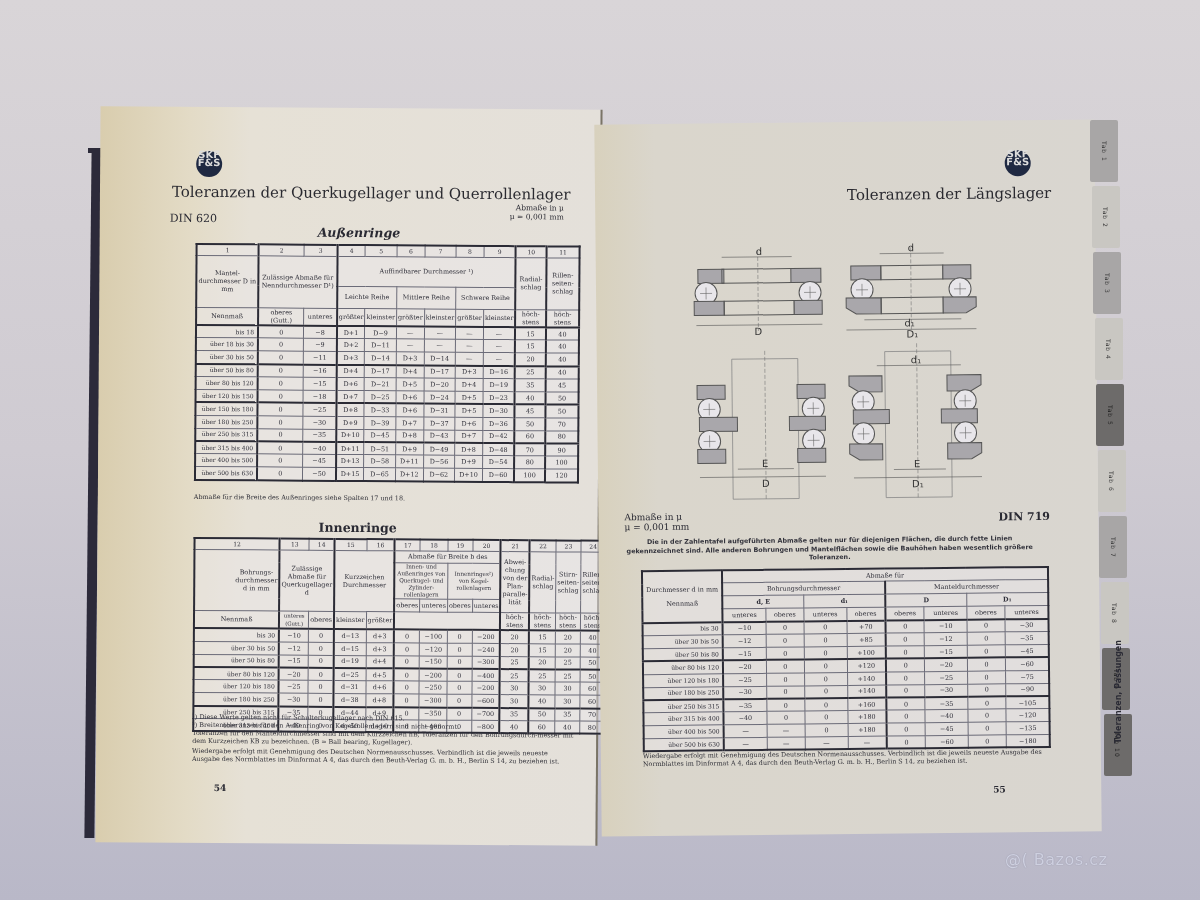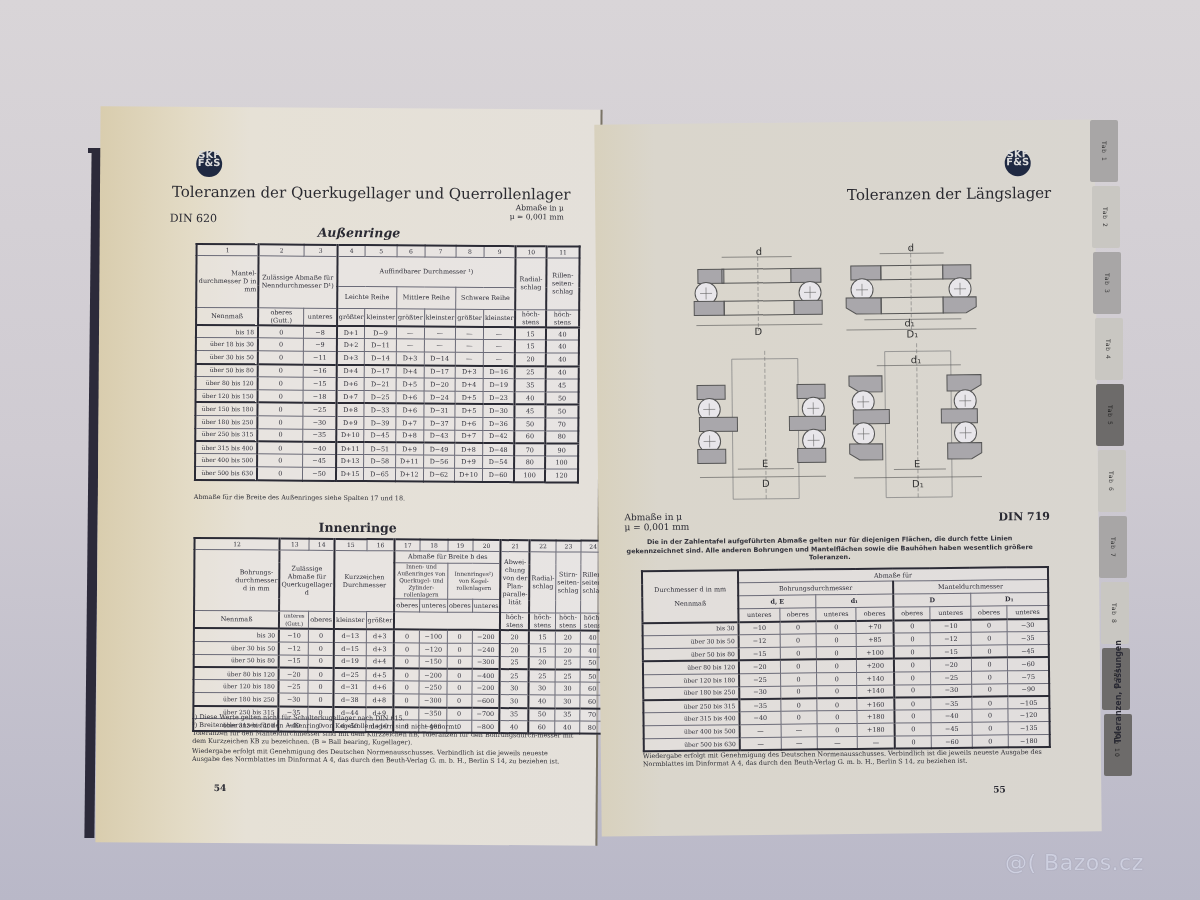--- a/index.html
+++ b/index.html
@@ -70,21 +70,21 @@
   table.tol .vsep { border-right: 2px solid #2b2b35; }
 
   .footnote { position: absolute; font-size: 6.4px; line-height: 8px; color: #303038; }
   .page-num { position: absolute; font-size: 9px; font-weight: bold; }
 
   .diagram { position: absolute; }
   .intro { position: absolute; font-family: "DejaVu Sans", sans-serif; font-size: 6.4px; line-height: 8.5px; font-weight: bold; text-align: center; color: #33333c; }
 
   .watermark {
     position: absolute; left: 1005px; top: 850px; font-family: "DejaVu Sans", sans-serif;
-    font-size: 22px; color: rgba(230,232,245,0.75); letter-spacing: 0.5px;
+    font-size: 16px; color: rgba(230,232,245,0.75); letter-spacing: 0.5px;
     text-shadow: 0 0 1px rgba(90,90,120,0.6);
   }
 </style>
 </head>
 <body>
 
 <div class="cover-edge"></div>
 <div class="cover-top"></div>
 <div class="cover-bottom"></div>
 
@@ -110,21 +110,21 @@
       <td class="num">4</td>
       <td class="num">5</td>
       <td class="num">6</td>
       <td class="num">7</td>
       <td class="num">8</td>
       <td class="num vsep">9</td>
       <td class="num vsep">10</td>
       <td class="num">11</td>
     </tr>
     <tr>
-      <td class="hdr vsep" rowspan="2" style="width:62px;text-align:right;">Mantel-durchmesser D in mm</td>
+      <td class="hdr vsep" rowspan="2" style="width:62px;">Mantel-durchmesser D in mm</td>
       <td class="hdr vsep" colspan="2" rowspan="2">Zulässige Abmaße für Nenndurchmesser D¹)</td>
       <td class="hdr vsep" colspan="6" style="height:30px;">Auffindbarer Durchmesser ¹)</td>
       <td class="hdr vsep" rowspan="2">Radial-schlag</td>
       <td class="hdr" rowspan="2">Rillen-seiten-schlag</td>
     </tr>
     <tr>
       <td colspan="2" style="height:22px;">Leichte Reihe</td>
       <td colspan="2">Mittlere Reihe</td>
       <td colspan="2" class="vsep">Schwere Reihe</td>
     </tr>
@@ -582,21 +582,21 @@
   <div class="unit" style="left:26px; top:388px; text-align:left; font-size:9px; line-height:10px;">
     <div>Abmaße in μ</div>
     <div>μ = 0,001 mm</div>
   </div>
   <div class="din" style="left:400px; top:390px; font-weight:bold; font-size:11px;">DIN 719</div>
   <div class="intro" style="left:26px; top:414px; width:410px;">Die in der Zahlentafel aufgeführten Abmaße gelten nur für diejenigen Flächen, die durch fette Linien gekennzeichnet sind. Alle anderen Bohrungen und Mantelflächen sowie die Bauhöhen haben wesentlich größere Toleranzen.</div>
 
   <table class="tol" style="left:42px; top:446px; width:408px;">
     <tbody>
         <tr>
-      <td class="hdr vsep" rowspan="4" style="width:96px;">
+      <td class="hdr vsep" rowspan="4" style="width:80px;">
         <div>Durchmesser d in mm</div>
         <div style="margin-top:6px;">Nennmaß</div>
       </td>
       <td colspan="8" style="border-bottom:none;">Abmaße für</td>
     </tr>
     <tr>
       <td colspan="4" class="vsep">Bohrungsdurchmesser</td>
       <td colspan="4">Manteldurchmesser</td>
     </tr>
     <tr>
@@ -648,21 +648,21 @@
           <td>0</td>
           <td>−15</td>
           <td>0</td>
           <td>−45</td>
         </tr>
         <tr class="group">
           <td class="range vsep">über 80 bis 120</td>
           <td>−20</td>
           <td>0</td>
           <td>0</td>
-          <td class="vsep">+200</td>
+          <td class="vsep">+120</td>
           <td>0</td>
           <td>−20</td>
           <td>0</td>
           <td>−60</td>
         </tr>
         <tr>
           <td class="range vsep">über 120 bis 180</td>
           <td>−25</td>
           <td>0</td>
           <td>0</td>

